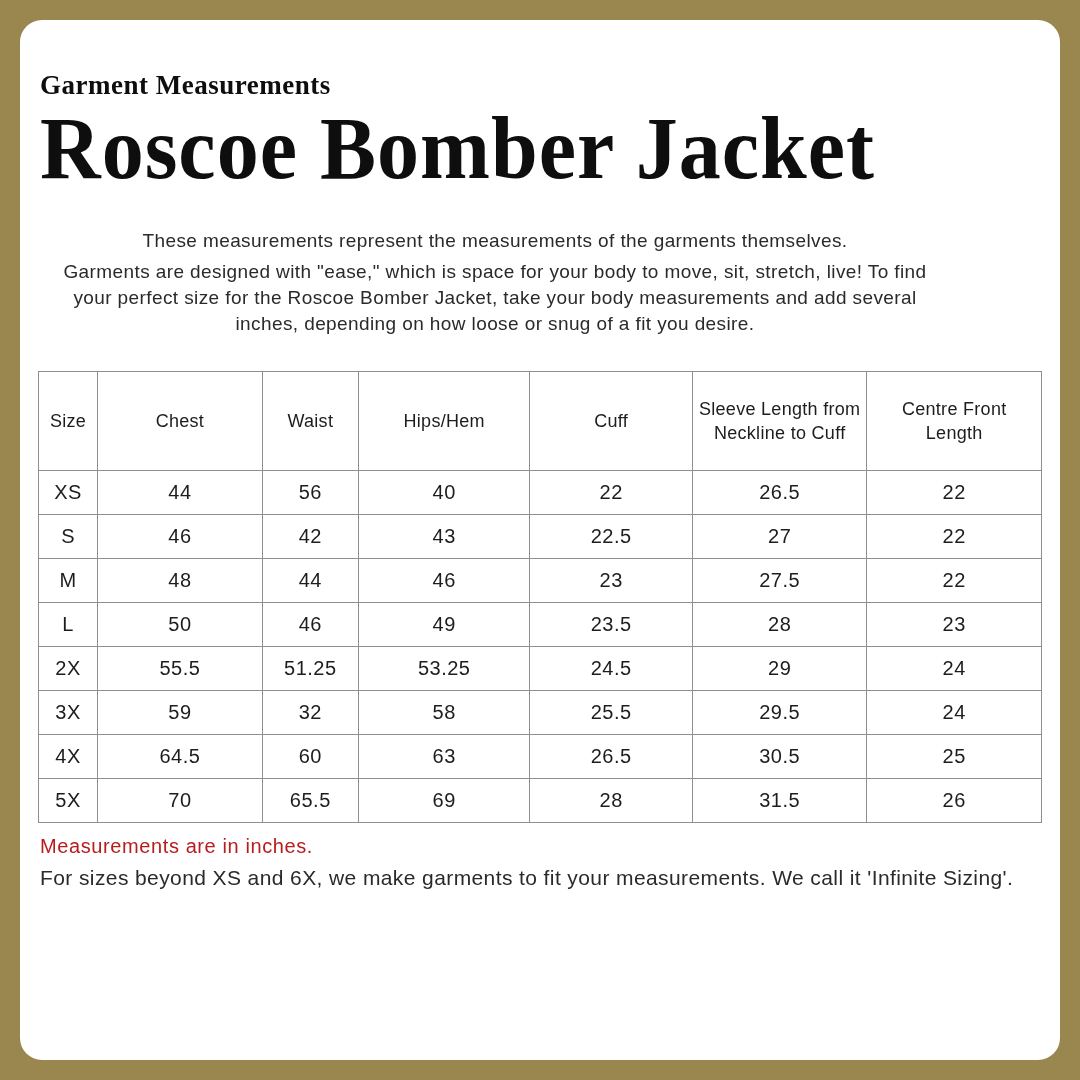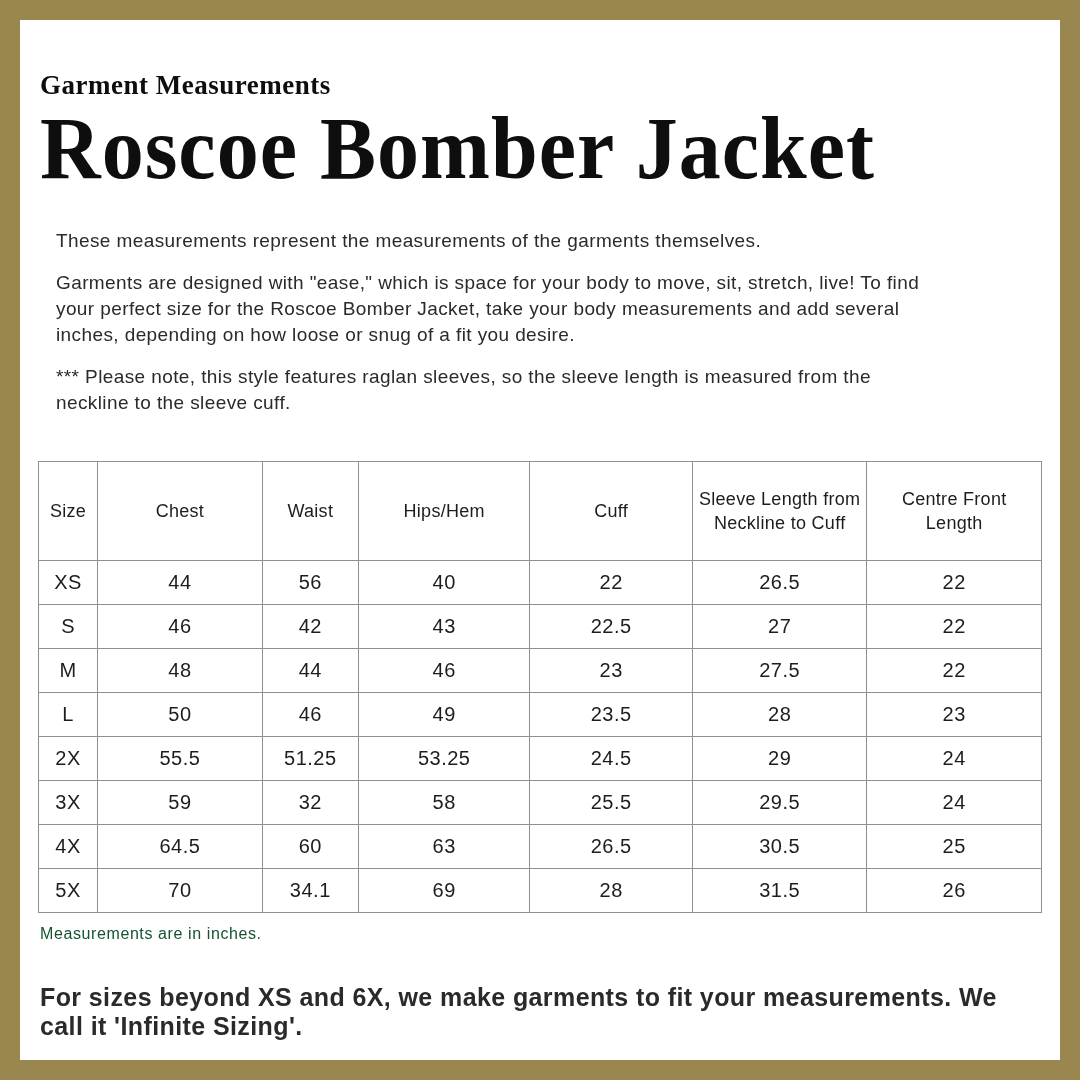--- a/index.html
+++ b/index.html
@@ -8,20 +8,21 @@
     position: relative;
     font-family: "Liberation Sans", sans-serif;
     background: #9a8750;
     overflow: hidden;
   }
   .frame {
     position: absolute;
     inset: 20px;
     background: #ffffff;
     color: #1f1f1f;
+    border-radius: 22px;
   }
   .eyebrow {
     margin: 50px 20px 0;
     font-family: "Liberation Serif", serif;
     font-weight: 700;
     font-size: 27px;
     letter-spacing: 0.5px;
     color: #0e0e0e;
   }
   .title {
@@ -36,23 +37,23 @@
     transform-origin: top left;
   }
   .intro {
     margin: 44px 20px 0;
     width: 910px;
     font-size: 19px;
     line-height: 26px;
     letter-spacing: 0.4px;
     color: #2a2a2a;
   }
-  .intro p { margin: 16px; }
+  .intro p { margin: 5px; text-align: center; }
   table.size-chart {
-    margin: 45px 18px 0;
+    margin: 34px 18px 0;
     width: calc(100% - 36px);
     border-collapse: collapse;
     table-layout: fixed;
     padding-left: 6px;
   }
   .size-chart th, .size-chart td {
     border: 1px solid #8f8f8f;
     text-align: center;
     vertical-align: middle;
     font-weight: normal;
@@ -72,45 +73,43 @@
   }
   col.c-size  { width: 5.9%; }
   col.c-chest { width: 16.4%; }
   col.c-waist { width: 9.6%; }
   col.c-hips  { width: 17.1%; }
   col.c-bicep { width: 16.2%; }
   col.c-sleeve{ width: 17.4%; }
   col.c-cfl   { width: 17.4%; }
   .units-note {
     margin: 12px 20px 0;
-    font-size: 16px;
+    font-size: 20px;
     letter-spacing: 0.6px;
-    color: #14532d;
+    color: #b91c1c;
   }
   .infinite-note {
-    margin: 40px 20px 0;
-    font-size: 25px;
+    margin: 8px 20px 0;
+    font-size: 21px;
     letter-spacing: 0.4px;
     color: #2a2a2a;
-    font-weight: bold;
   }
 </style>
 </head>
 <body>
 
 <div class="frame">
 
   <div class="eyebrow">Garment Measurements</div>
 
   <div class="title">Roscoe Bomber Jacket</div>
 
   <div class="intro">
     <p>These measurements represent the measurements of the garments themselves.</p>
     <p>Garments are designed with "ease," which is space for your body to move, sit, stretch, live! To find your perfect size for the Roscoe Bomber Jacket, take your body measurements and add several inches, depending on how loose or snug of a fit you desire.</p>
-    <p>*** Please note, this style features raglan sleeves, so the sleeve length is measured from the neckline to the sleeve cuff.</p>
   </div>
 
   <table class="size-chart">
     <colgroup>
       <col class="c-size">
         <col class="c-chest">
         <col class="c-waist">
       <col class="c-hips">
         <col class="c-bicep">
         <col class="c-sleeve">
@@ -187,21 +186,21 @@
           <td>64.5</td>
           <td>60</td>
           <td>63</td>
           <td>26.5</td>
           <td>30.5</td>
           <td>25</td>
         </tr>
         <tr>
           <td>5X</td>
           <td>70</td>
-          <td>34.1</td>
+          <td>65.5</td>
           <td>69</td>
           <td>28</td>
           <td>31.5</td>
           <td>26</td>
         </tr>
       </tbody>
   </table>
 
   <div class="units-note">Measurements are in inches.</div>
 

